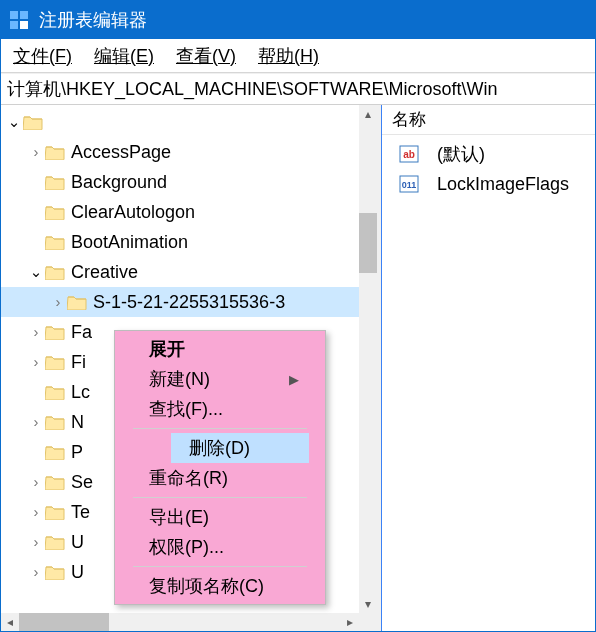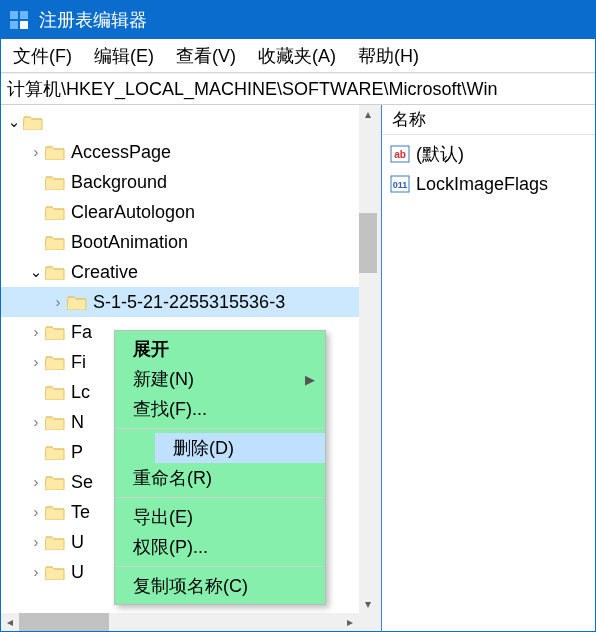--- a/index.html
+++ b/index.html
@@ -3,21 +3,21 @@
 <meta charset="utf-8">
 <style>
   * { box-sizing: border-box; margin: 0; padding: 0; font-family: "Microsoft YaHei", "Segoe UI", sans-serif; }
   html, body { width: 596px; height: 632px; overflow: hidden; background: #fff; }
   .window { width: 596px; height: 632px; display: flex; flex-direction: column; border: 1px solid #0a6dcd; }
   .titlebar { background: #0a6dcd; color: #fff; display: flex; align-items: center; height: 38px; padding: 0 8px; font-size: 18px; }
   .titlebar .app-icon { width: 20px; height: 20px; margin-right: 10px; display: inline-flex; flex-wrap: wrap; }
   .titlebar .app-icon span { width: 8px; height: 8px; margin: 1px; background: #6bb7ff; }
   .titlebar .app-icon span:nth-child(4) { background: #fff; }
   .menubar { background: #fff; height: 34px; display: flex; align-items: center; padding: 0 8px; font-size: 18px; gap: 14px; border-bottom: 1px solid #d6d6d6; }
-  .menubar .menu-item { padding: 4px 4px; cursor: default; }
+  .menubar .menu-item { padding: 4px 4px; cursor: default; text-decoration: underline; }
   .addressbar { background: #fff; height: 32px; border-top: 1px solid #f0f0f0; border-bottom: 1px solid #d0d0d0; display: flex; align-items: center; padding: 0 6px; font-size: 18px; white-space: nowrap; overflow: hidden; }
   .content { flex: 1; display: flex; min-height: 0; }
   .left-pane { width: 376px; position: relative; display: flex; flex-direction: column; }
   .tree-scroll { flex: 1; overflow: hidden; position: relative; }
   .tree { font-size: 18px; line-height: 30px; padding-top: 2px; }
   .tree-row { display: flex; align-items: center; height: 30px; white-space: nowrap; overflow: hidden; }
   .tree-row.selected { background: #cce8ff; }
   .arrow { width: 18px; text-align: center; color: #777; font-size: 15px; cursor: default; flex-shrink: 0; }
   .arrow.open { color: #000; }
   .indent { display: inline-block; flex-shrink: 0; }
@@ -29,23 +29,23 @@
   .vscrollbar .track { flex: 1; position: relative; }
   .vscrollbar .thumb { position: absolute; left: 0; right: 0; top: 90px; height: 60px; background: #c2c2c2; }
   .hscrollbar { position: absolute; left: 0; right: 18px; bottom: 0; height: 18px; background: #f0f0f0; display: flex; }
   .hscrollbar .track { flex: 1; position: relative; }
   .hscrollbar .thumb { position: absolute; top: 0; bottom: 0; left: 0; width: 90px; background: #c2c2c2; }
   .corner { position: absolute; right: 0; bottom: 0; width: 18px; height: 18px; background: #f0f0f0; }
   .splitter { width: 4px; background: #f0f0f0; cursor: ew-resize; }
   .right-pane { flex: 1; display: flex; flex-direction: column; border-left: 1px solid #3b82f6; }
   .list-header { height: 30px; display: flex; align-items: center; padding: 0 10px; font-size: 17px; border-bottom: 1px solid #e5e5e5; }
   .list { flex: 1; padding: 4px 0; font-size: 18px; }
-  .list-row { display: flex; align-items: center; height: 30px; padding: 0 8px; }
+  .list-row { display: flex; align-items: center; height: 30px; padding: 0 17px; gap: 12px; }
   .val-icon { width: 20px; height: 18px; margin-right: 6px; flex-shrink: 0; }
-  .context-menu { position: absolute; left: 114px; top: 330px; width: 212px; background: #86efac; border: 1px solid #bcbcbc; box-shadow: 3px 3px 6px rgba(0,0,0,.25); font-size: 18px; padding: 3px 0; z-index: 50; }
+  .context-menu { position: absolute; left: 114px; top: 330px; width: 212px; background: #f9a8d4; border: 1px solid #bcbcbc; box-shadow: 3px 3px 6px rgba(0,0,0,.25); font-size: 18px; padding: 3px 16px; z-index: 50; }
   .context-menu .cm-item { height: 30px; display: flex; align-items: center; padding: 0 16px 0 18px; position: relative; cursor: default; }
   .context-menu .cm-item.bold { font-weight: 700; }
   .context-menu .cm-item.hover { background: #bfe0ff; margin-left: 40px; }
   .context-menu .cm-sep { height: 1px; background: #d0d0d0; margin: 4px 2px; }
   .context-menu .submenu-arrow { position: absolute; right: 10px; color: #555; font-size: 13px; }
 </style>
 </head>
 <body>
 
 <div class="window">
@@ -57,21 +57,20 @@
         <span></span>
         <span></span>
     </span>
     <span>注册表编辑器</span>
   </div>
 
   <div class="menubar">
     <span class="menu-item">文件(F)</span>
     <span class="menu-item">编辑(E)</span>
     <span class="menu-item">查看(V)</span>
-    <span class="menu-item">收藏夹(A)</span>
     <span class="menu-item">帮助(H)</span>
   </div>
 
   <div class="addressbar">
     <span>计算机\HKEY_LOCAL_MACHINE\SOFTWARE\Microsoft\Win</span>
   </div>
 
   <div class="content">
 
     <div class="left-pane">

